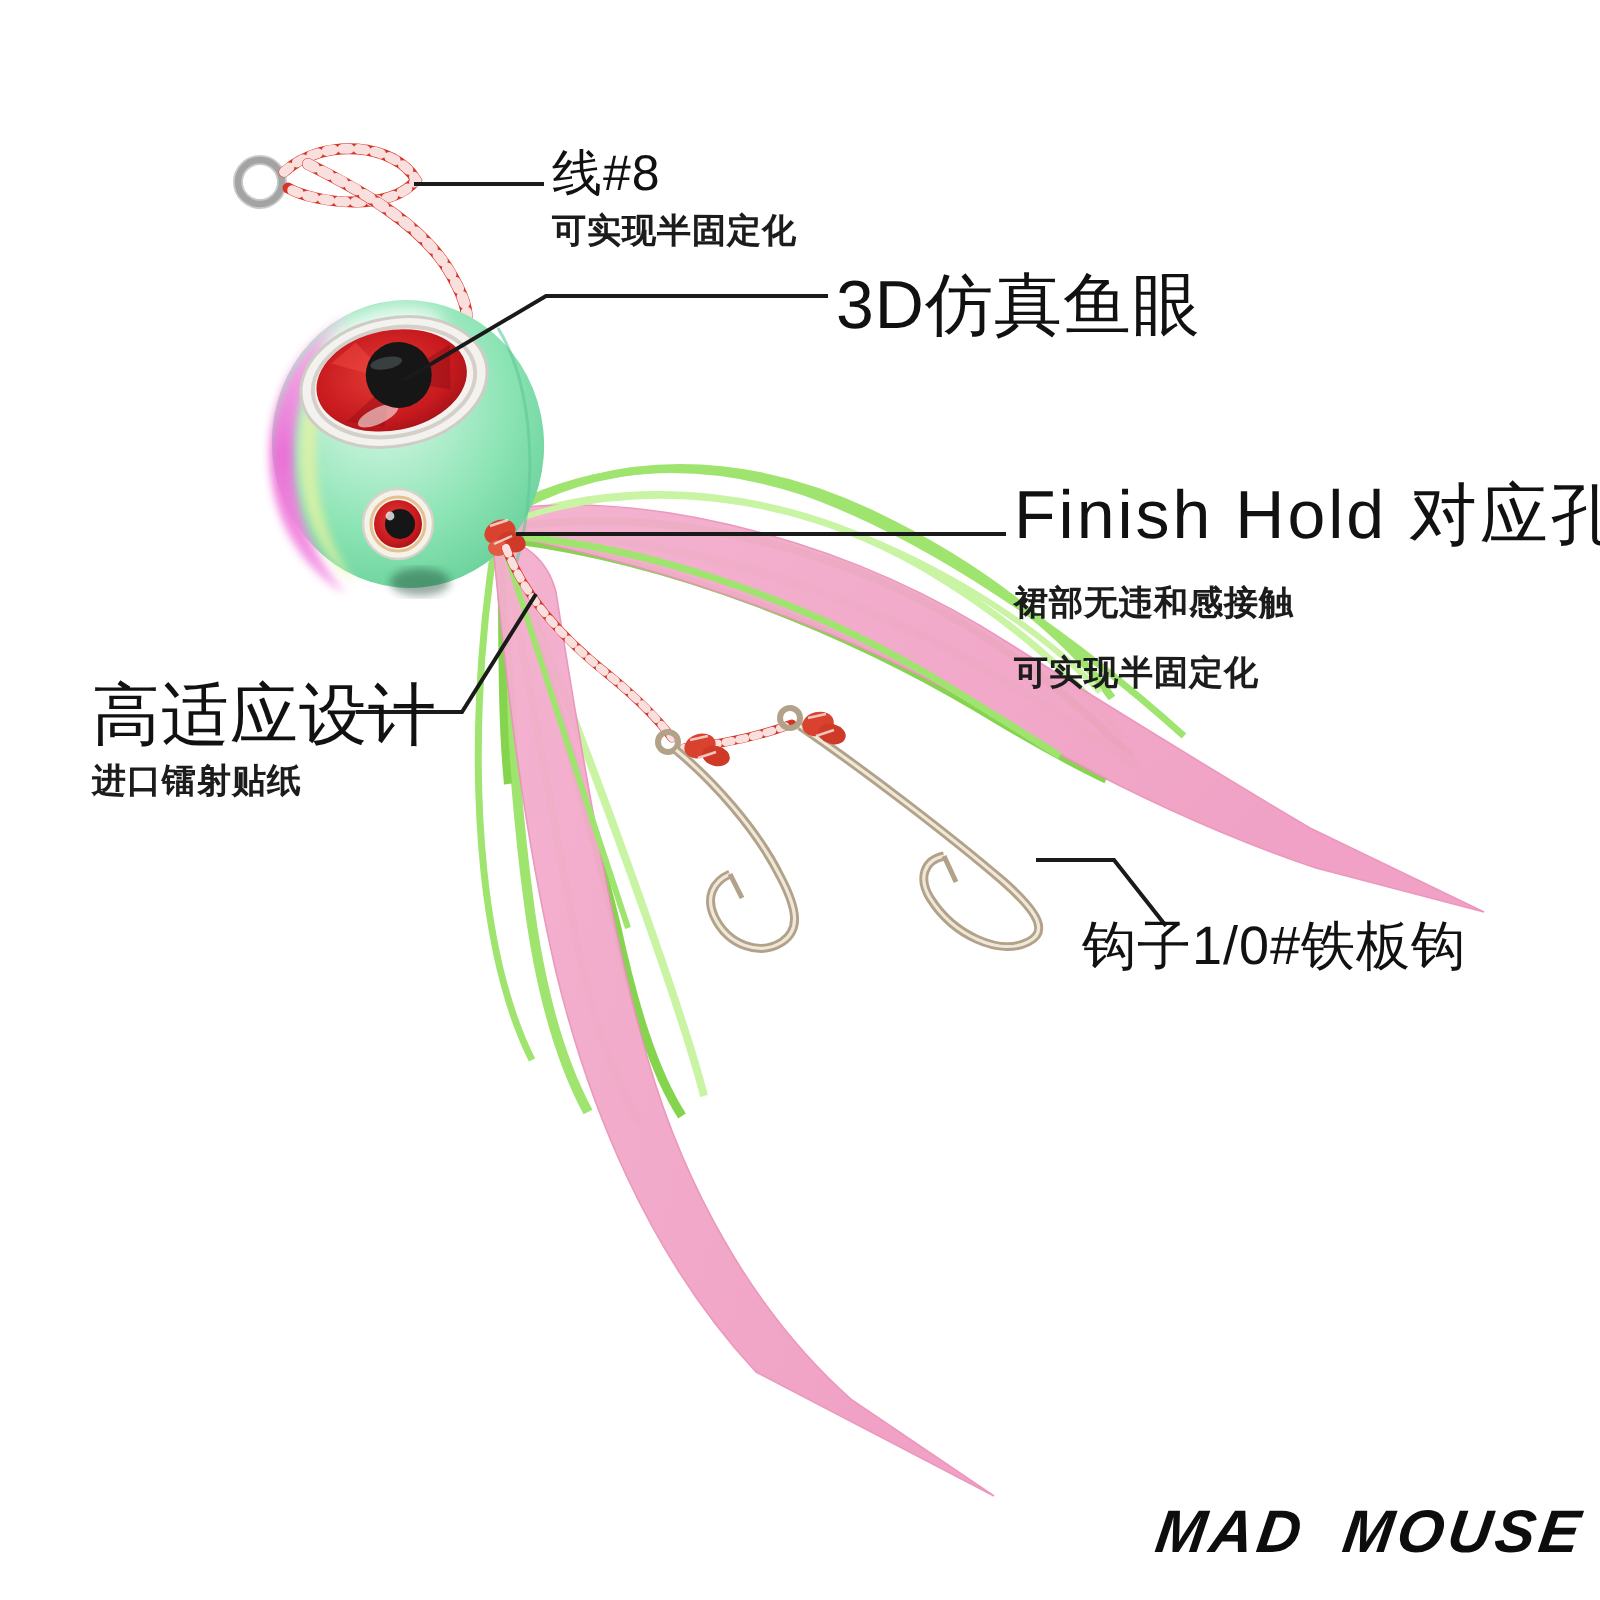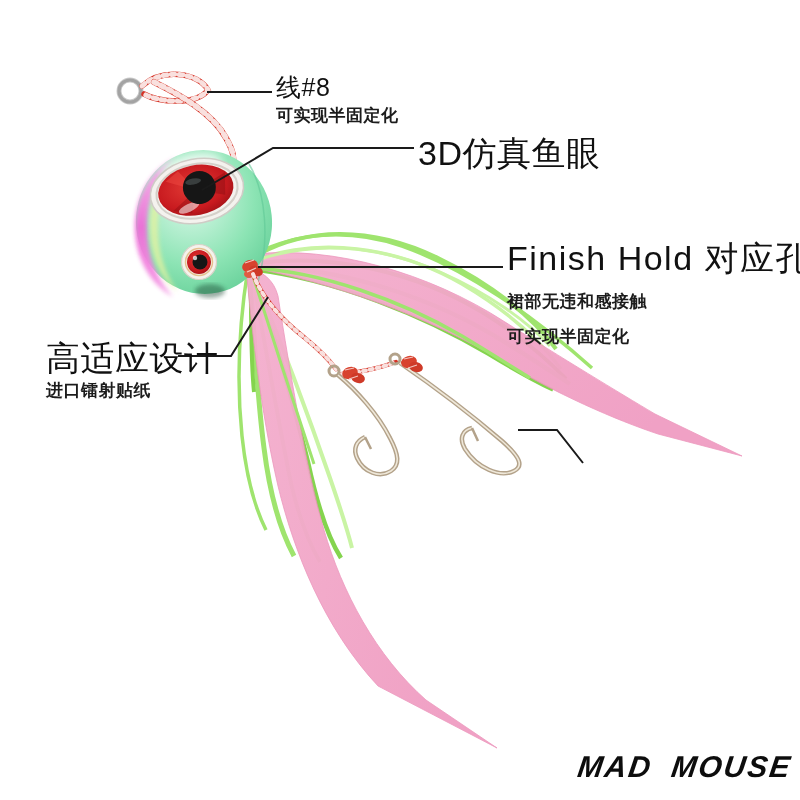--- a/index.html
+++ b/index.html
@@ -183,16 +183,19 @@
     <div class="t">Finish Hold 对应孔</div>
     <div class="s">裙部无违和感接触</div>
     <div class="s">可实现半固定化</div>
   </div>
 
   <div class="label" id="lbl-sticker">
     <div class="t">高适应设计</div>
     <div class="s">进口镭射贴纸</div>
   </div>
 
+  <div class="label" id="lbl-hook">
+    <div class="t">钩子1/0#铁板钩</div>
+  </div>
 
   <div id="brand">MAD MOUSE</div>
 
 </div>
 
 </body></html>

